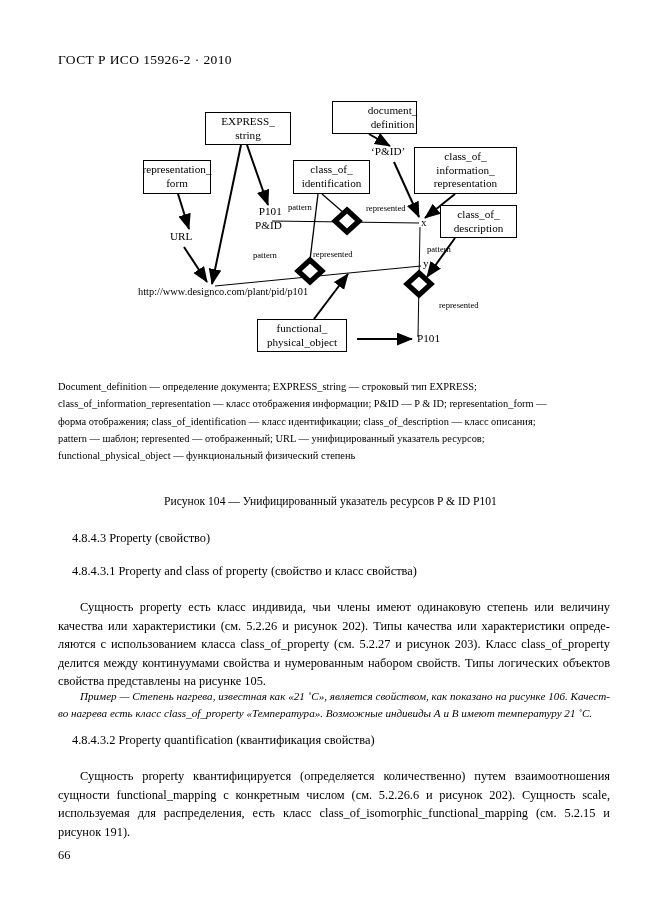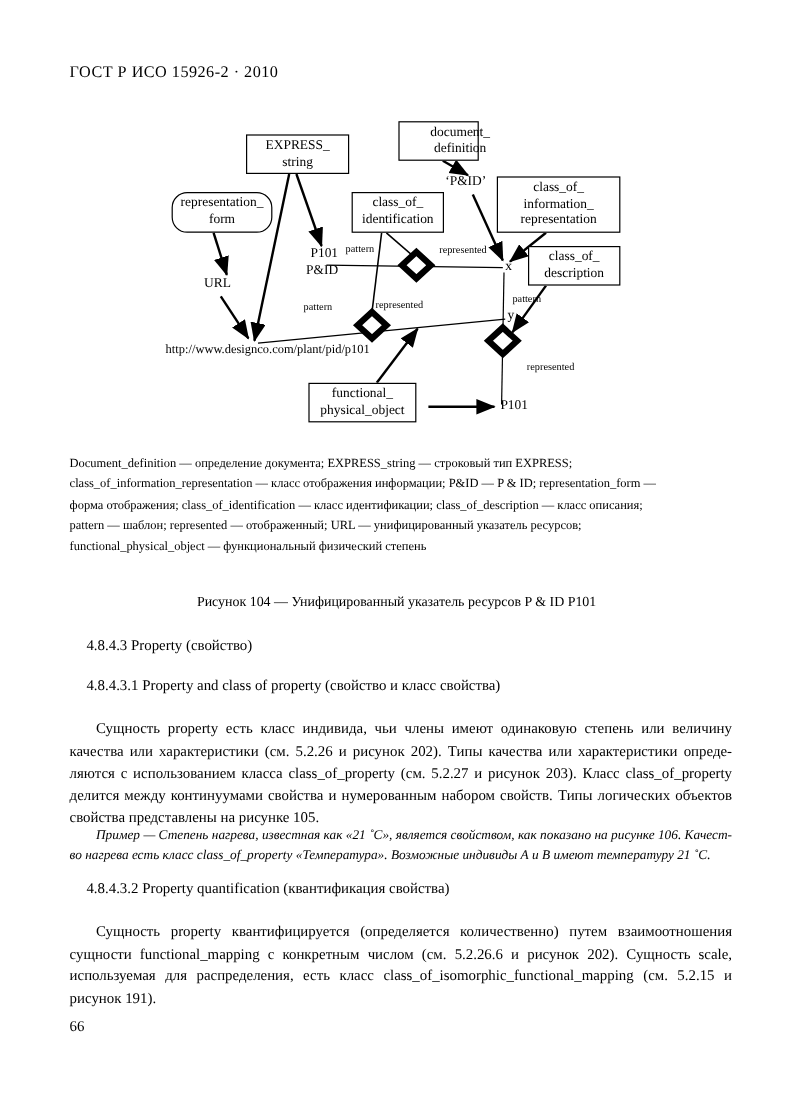--- a/index.html
+++ b/index.html
@@ -180,24 +180,24 @@
       <g stroke="#000" stroke-width="5.2" fill="#fff">
         <polygon points="347,118 359,129 347,140 335,129"></polygon>
         <polygon points="310,168 322,179 310,190 298,179"></polygon>
         <polygon points="419,181 431,192 419,203 407,192"></polygon>
       </g>
     </svg>
 
     <div class="node-box" style="left:205px; top:20px; width:86px; height:33px;">EXPRESS_
 string</div>
 
-    <div class="node-box" style="left:332px; top:9px; width:67px; height:33px;padding-left:40px;">document_
+    <div class="node-box" style="left:332px; top:9px; width:85px; height:33px;padding-left:40px;">document_
 definition</div>
 
-    <div class="node-box" style="left:143px; top:68px; width:84px; height:34px;border-radius:13px;">representation_
+    <div class="node-box" style="left:143px; top:68px; width:68px; height:34px;">representation_
 form</div>
 
     <div class="node-box" style="left:293px; top:68px; width:77px; height:34px;">class_of_
 identification</div>
 
     <div class="node-box" style="left:414px; top:55px; width:103px; height:47px;">class_of_
 information_
 representation</div>
 
     <div class="node-box" style="left:440px; top:113px; width:77px; height:33px;">class_of_

